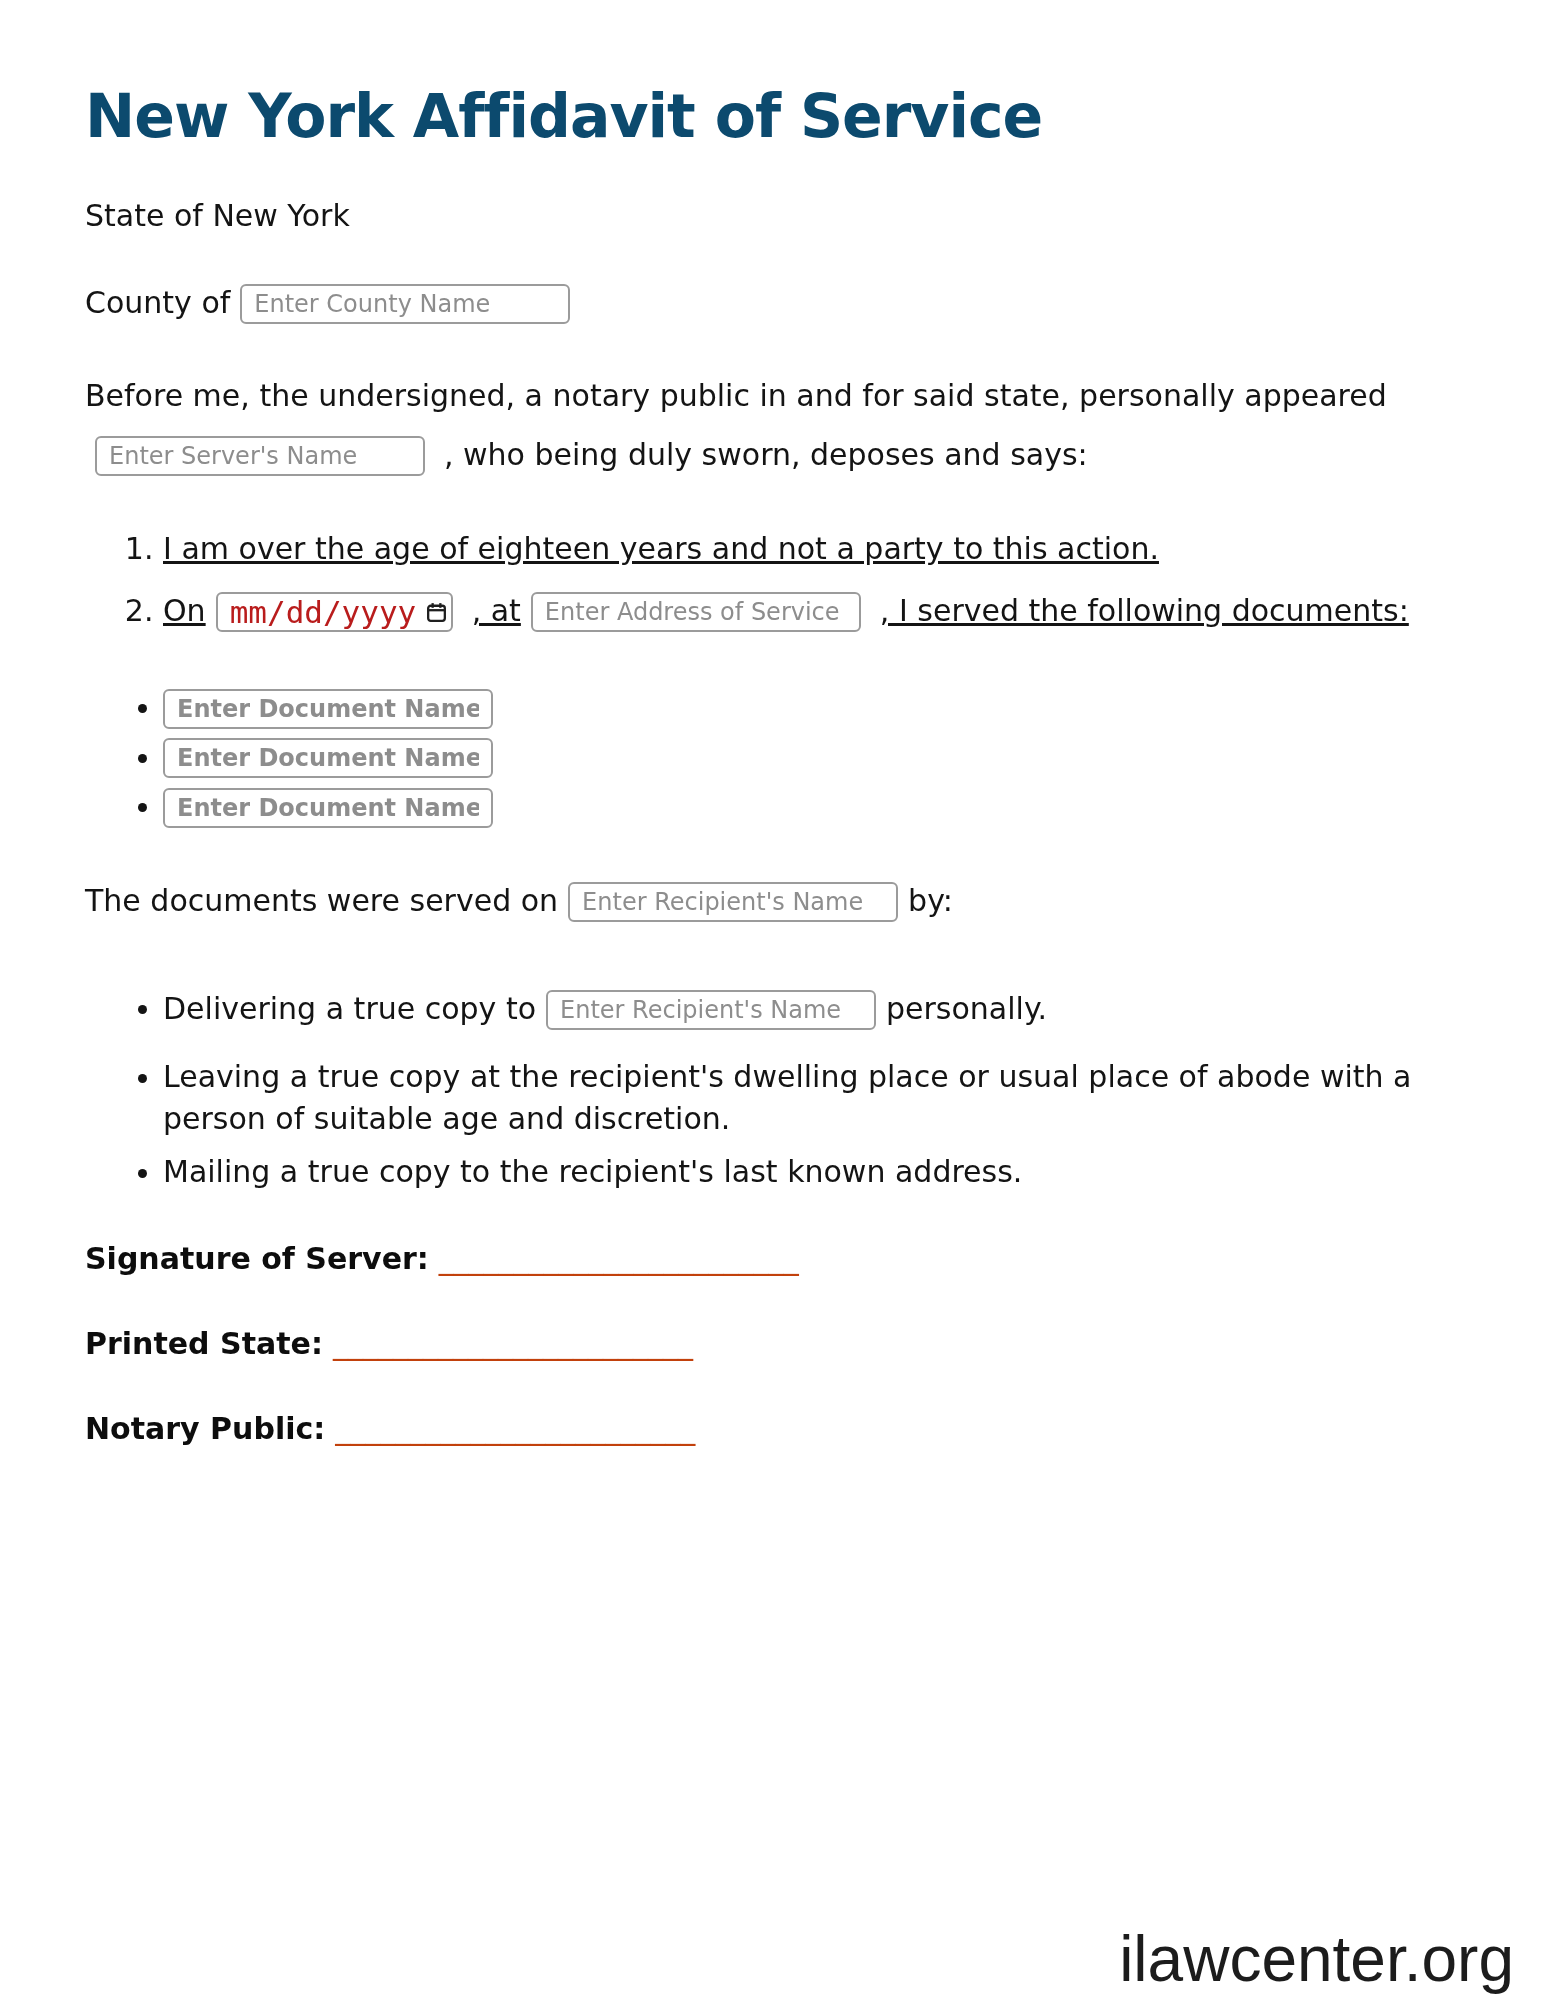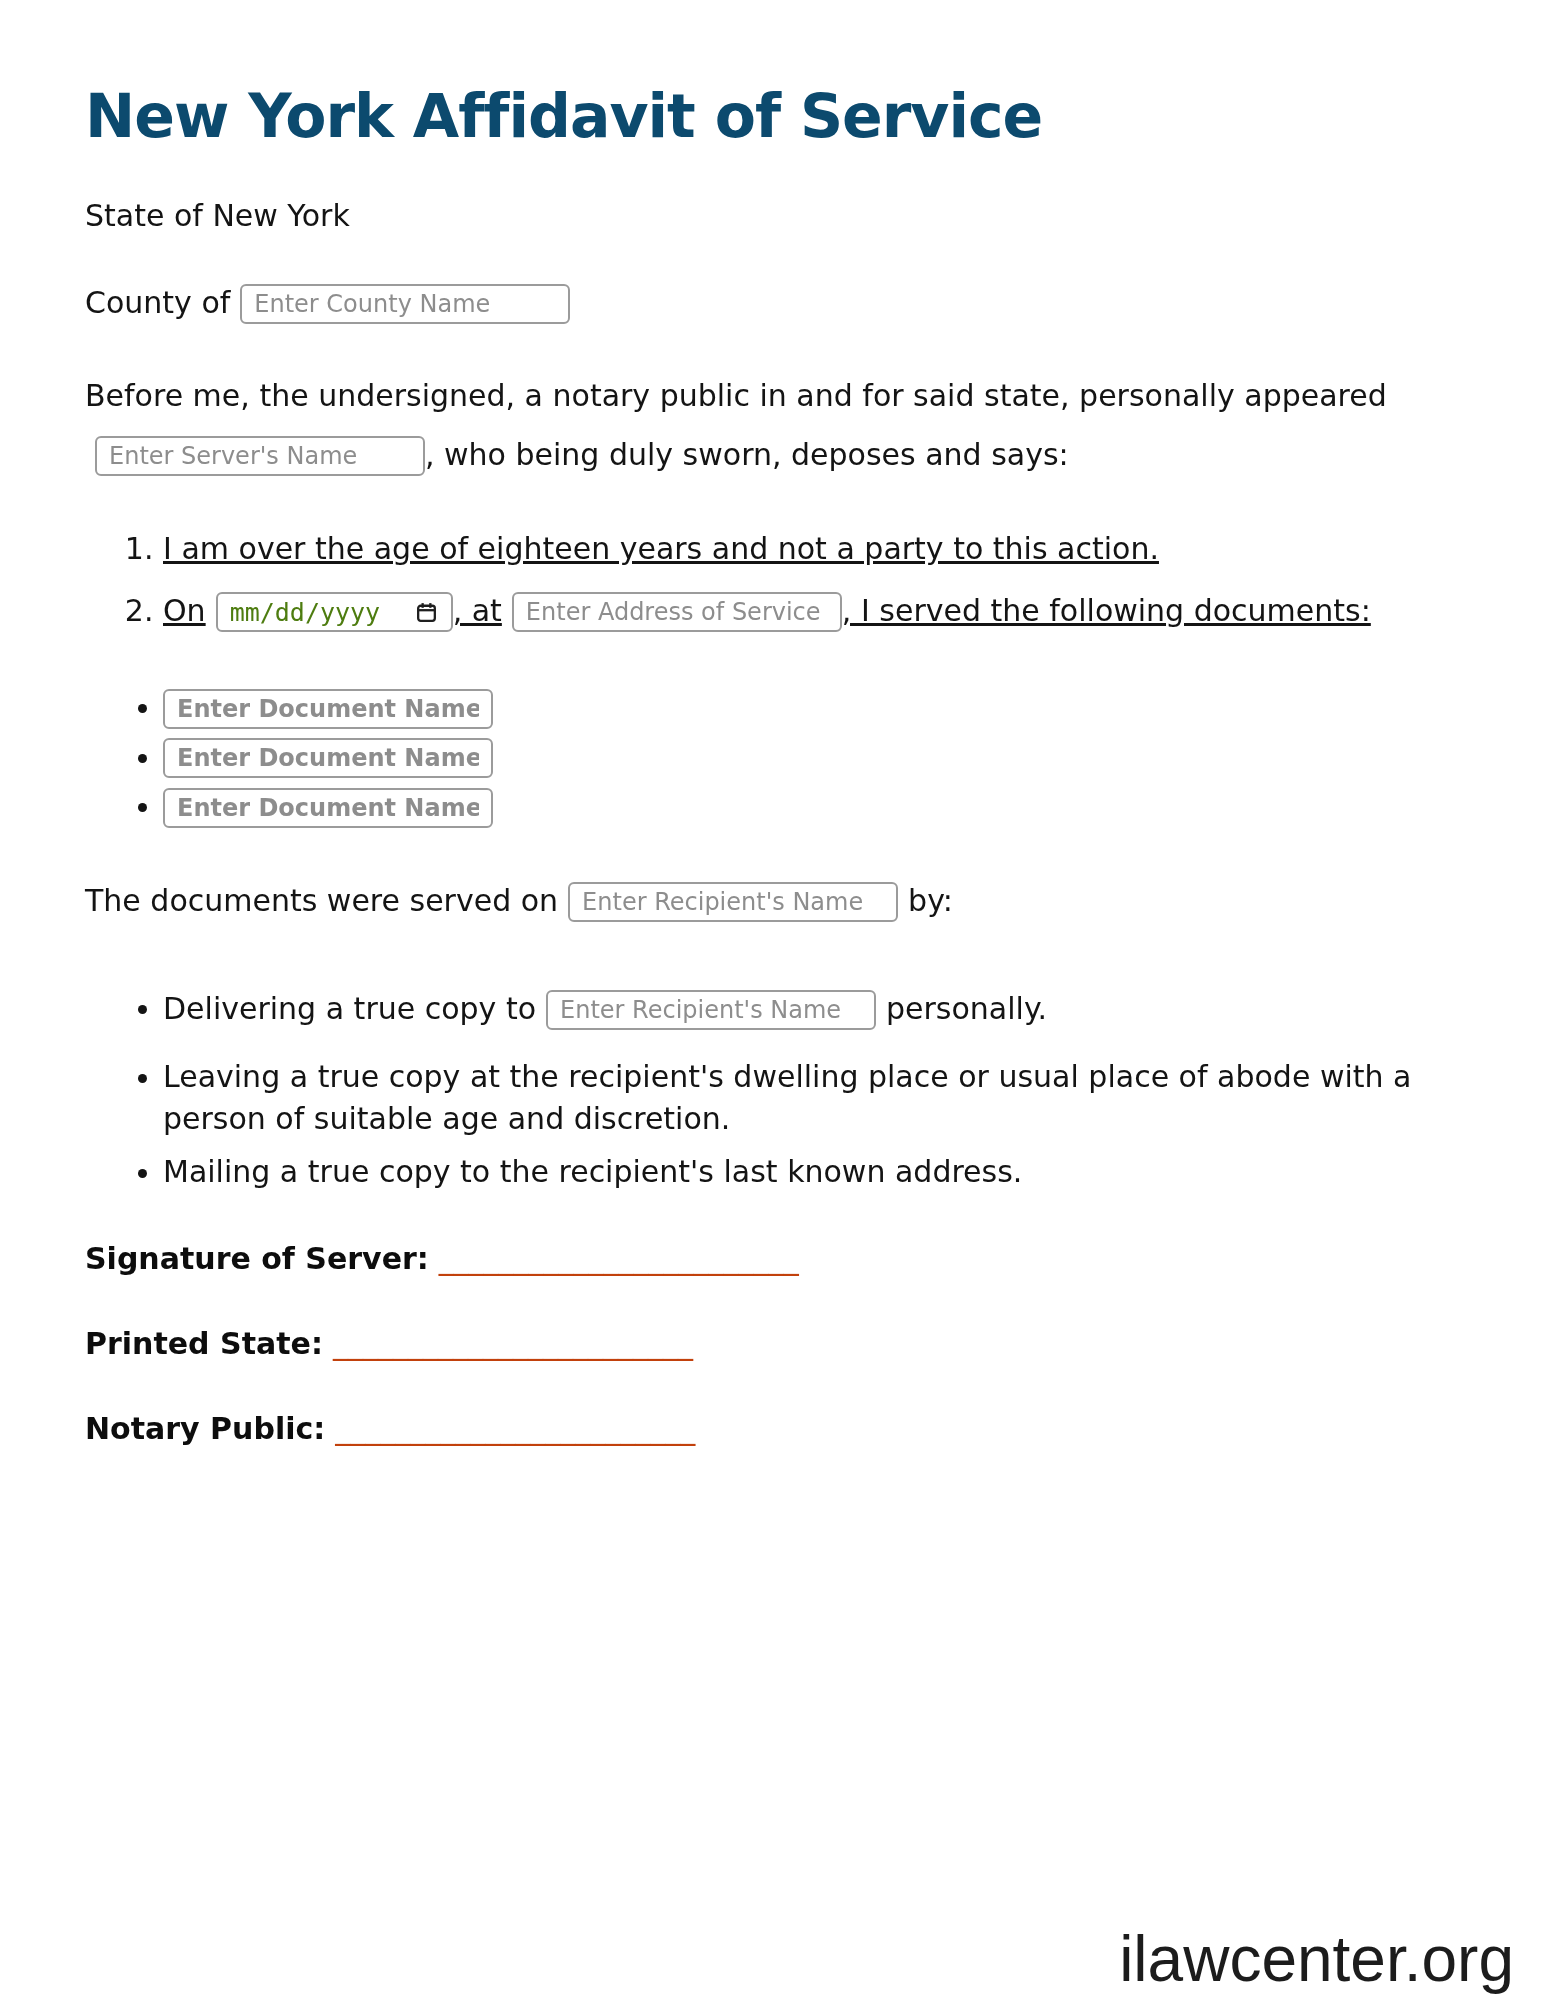--- a/index.html
+++ b/index.html
@@ -38,34 +38,34 @@
     background: #ffffff;
     font-family: "DejaVu Sans", "Liberation Sans", sans-serif;
     font-size: 24px;
     color: #333333;
     padding: 0 12px;
     margin: 16px 10px;
     vertical-align: middle;
     outline: none;
   }
   .fld::placeholder { color: #8d8d8d; opacity: 1; }
-  .hug { margin-left: -10px; }
+  .hug { margin-left: -10px; padding-left: 19px; }
 
   
   .fld--date {
     display: inline-flex;
     align-items: center;
     justify-content: space-between;
     width: 237px;
     cursor: default;
   }
   .fld--date .date-text {
     font-family: "DejaVu Sans Mono", "Liberation Mono", monospace;
-    font-size: 25px;
-    color: #4d7c0f;
+    font-size: 31px;
+    color: #b91c1c;
     white-space: nowrap;
   }
   .cal-icon { flex: 0 0 auto; margin-left: 8px; cursor: pointer; }
 
   ol.statements { margin: 34px 0; padding-left: 78px; }
   ol.statements li { margin: 5px 0; line-height: 1.5; text-decoration: underline; }
 
   ul.docs { margin: 38px 0; padding-left: 78px; list-style: disc; }
   ul.docs li { margin: 7px 0; }
   ul.docs .fld { margin: 0; font-weight: bold; }

